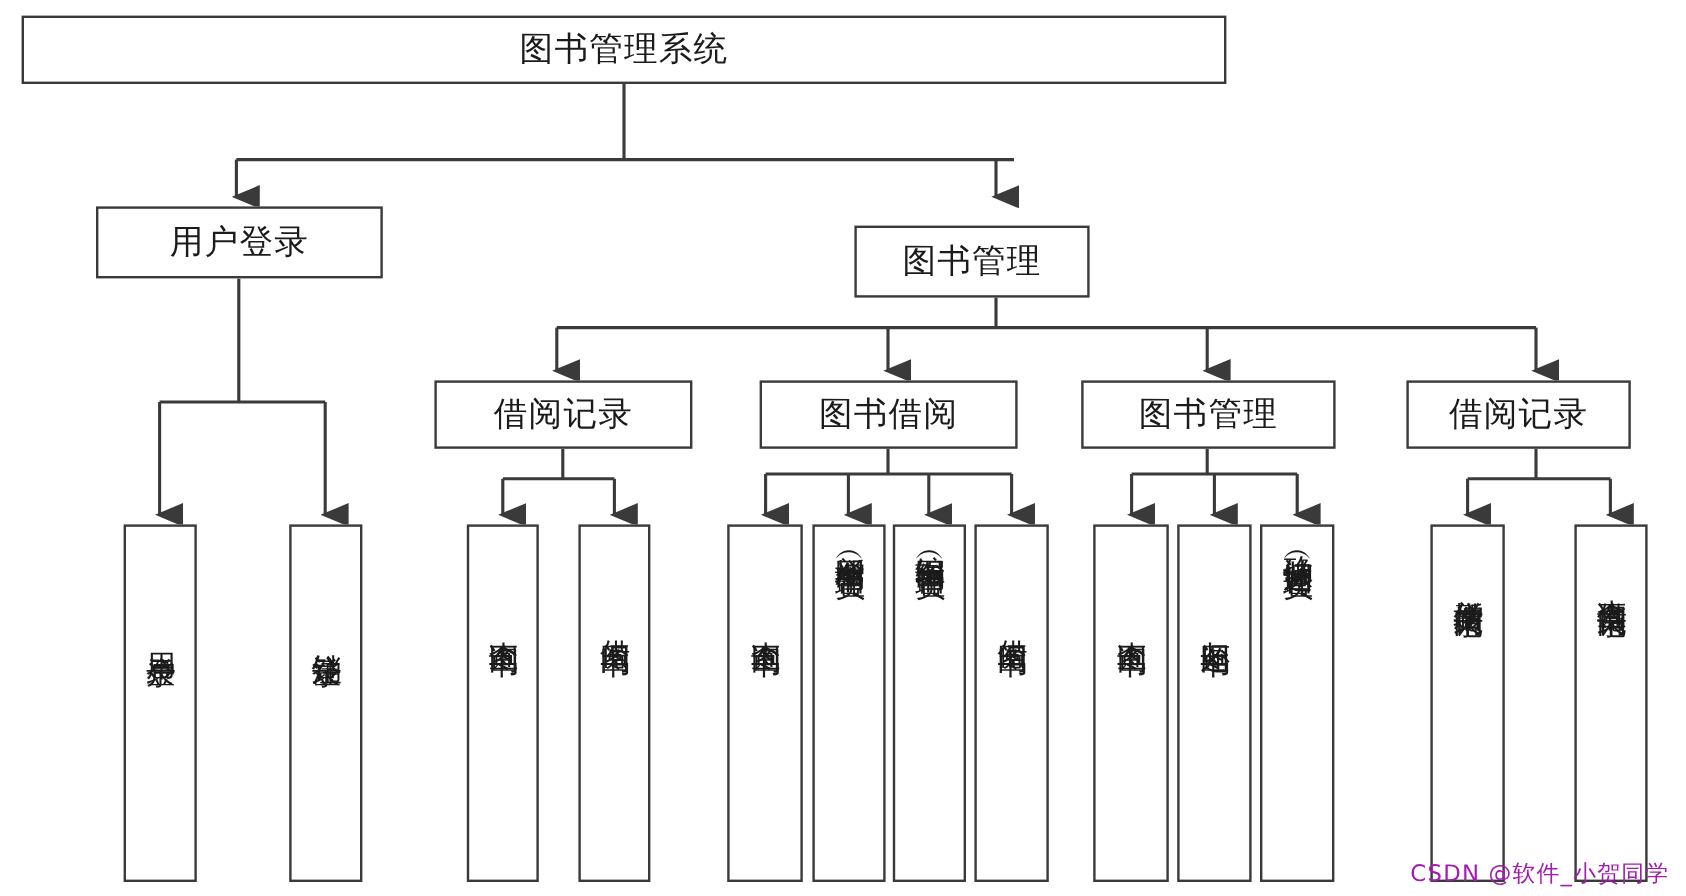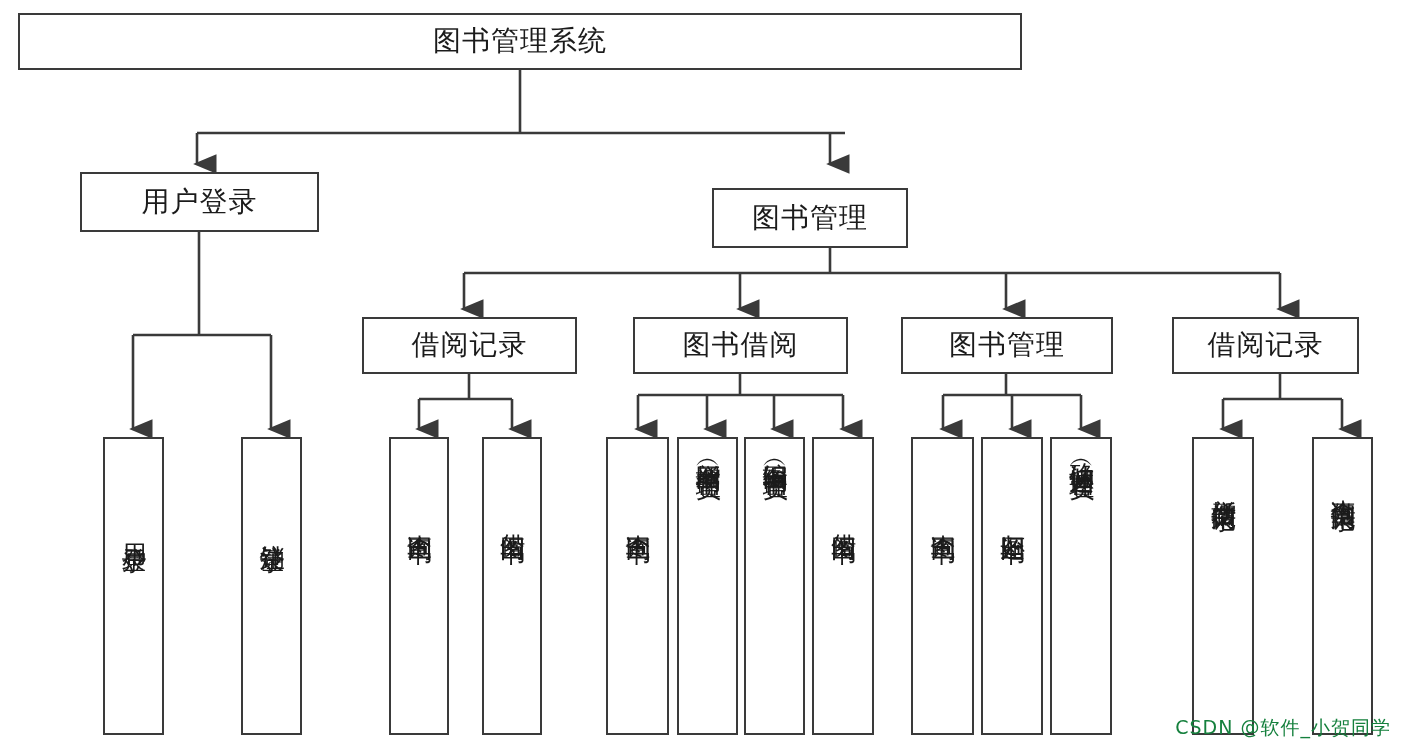--- a/index.html
+++ b/index.html
@@ -34,21 +34,21 @@
     letter-spacing:2px;
     white-space:nowrap;
     color:#1b1b1b;
   }
 
   .watermark{
     position:absolute;
     right:14px;
     bottom:6px;
     font-size:19px;
-    color:#15803d;
+    color:#a21caf;
     letter-spacing:1px;
     white-space:nowrap;
     z-index:5;
   }
 </style>
 </head>
 <body>
 
 <div id="canvas">
 

